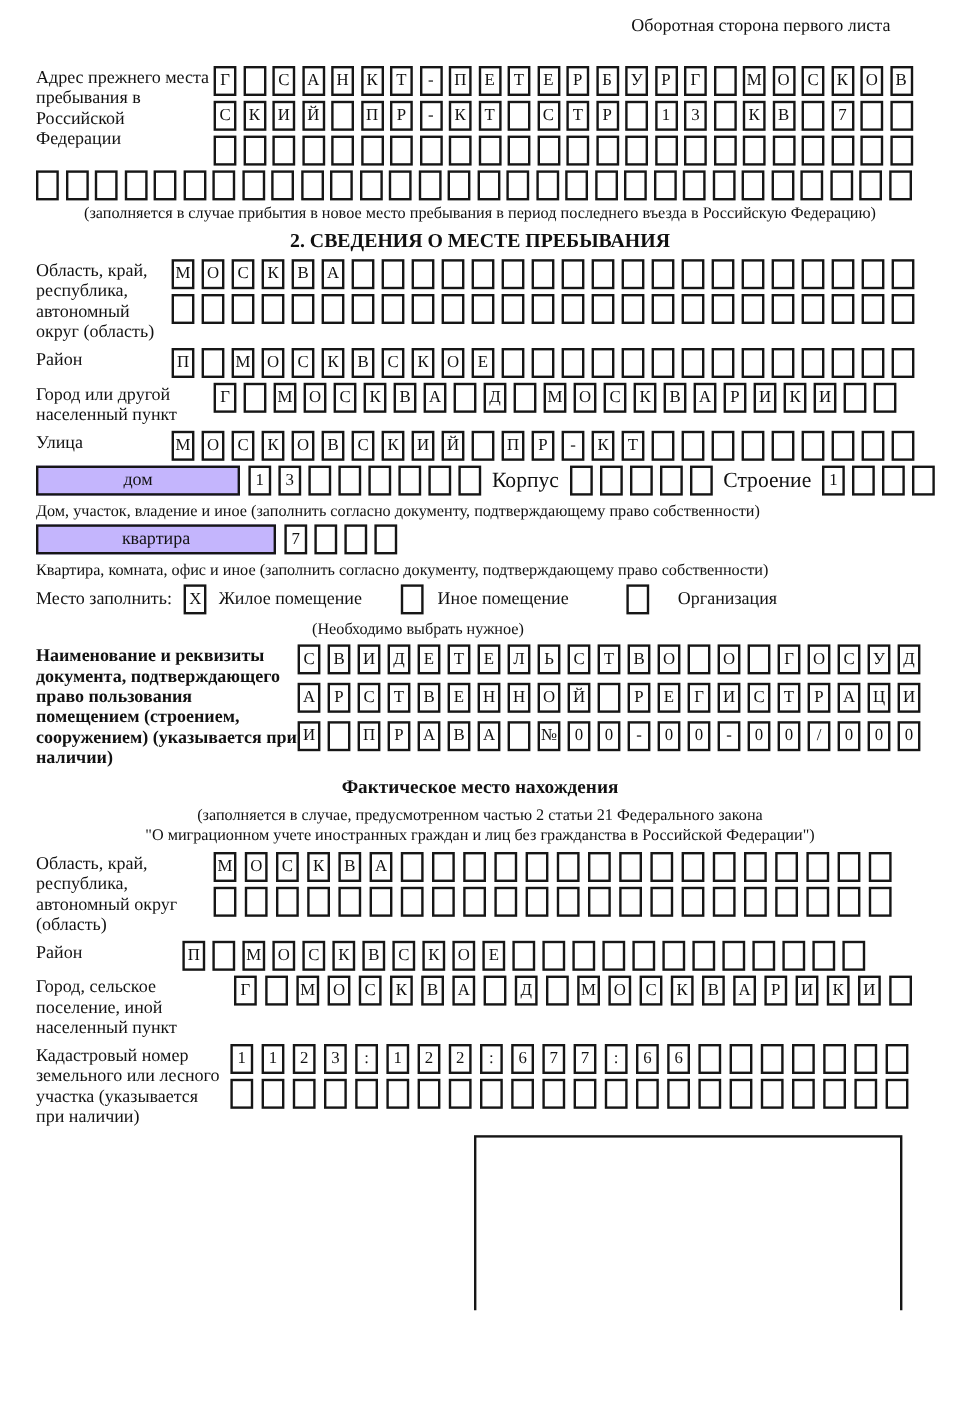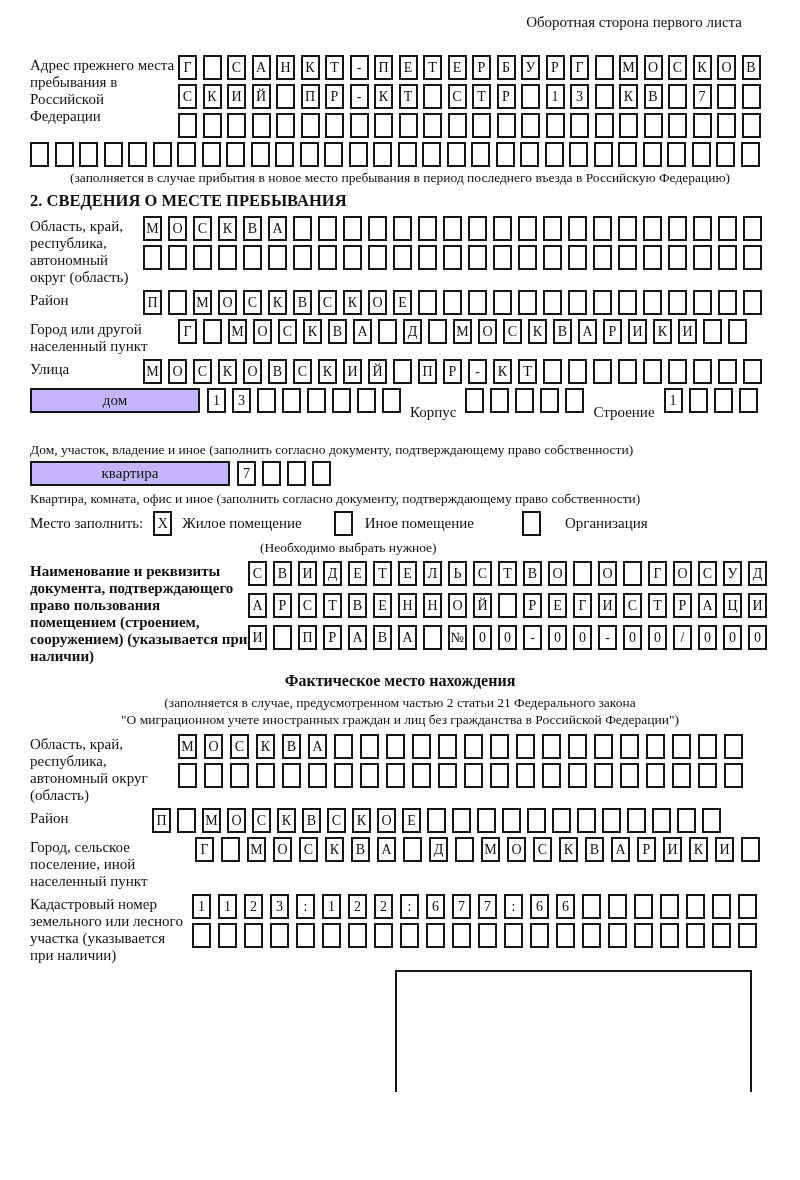--- a/index.html
+++ b/index.html
@@ -19,28 +19,28 @@
   .cells { display:flex; gap:6px; }
   .cells.tight { gap:5.5px; }
   .cells.wide { gap:7px; }
   .cell { flex:none; width:19px; height:25px; border:2px solid #161616;
           display:flex; align-items:center; justify-content:center;
           font-size:14px; line-height:1; background:#fff; }
 
   .fullrow { margin-bottom:2px; }
   .note { font-size:13.5px; line-height:17px; }
   .note.center { text-align:center; }
-  .sec-header { font-weight:bold; font-size:16.5px; margin:5px 0 5px 0; }
+  .sec-header { text-align:center; font-weight:bold; font-size:16.5px; margin:5px 0 5px 0; }
   .sub-header { text-align:center; font-weight:bold; font-size:16px; margin:7px 0 4px 0; }
 
   .named-box { flex:none; height:25px; border:2px solid #161616; display:flex;
                align-items:center; justify-content:center; font-size:15px; background:#c4b5fd; }
   .dom-box { width:170px; margin-right:7px; }
   .kv-box { width:200px; margin-right:7px; }
-  .inline-label { font-size:15px; line-height:25px; margin:12px 9px; }
+  .inline-label { font-size:18px; line-height:25px; margin:0 9px; }
 
   .choice-row { display:flex; align-items:center; margin-bottom:3px; }
   .choice-row .txt { font-size:15px; margin-right:10px; }
   .choice-row .gap { width:22px; }
   .choice-row .gap-l { width:38px; }
 
   .doc-block .cellcol { gap:7px; }
   .doc-block .row-label { line-height:17px; }
 
   .stamp-area { margin-left:295px; width:450px; margin-top:6px; }

